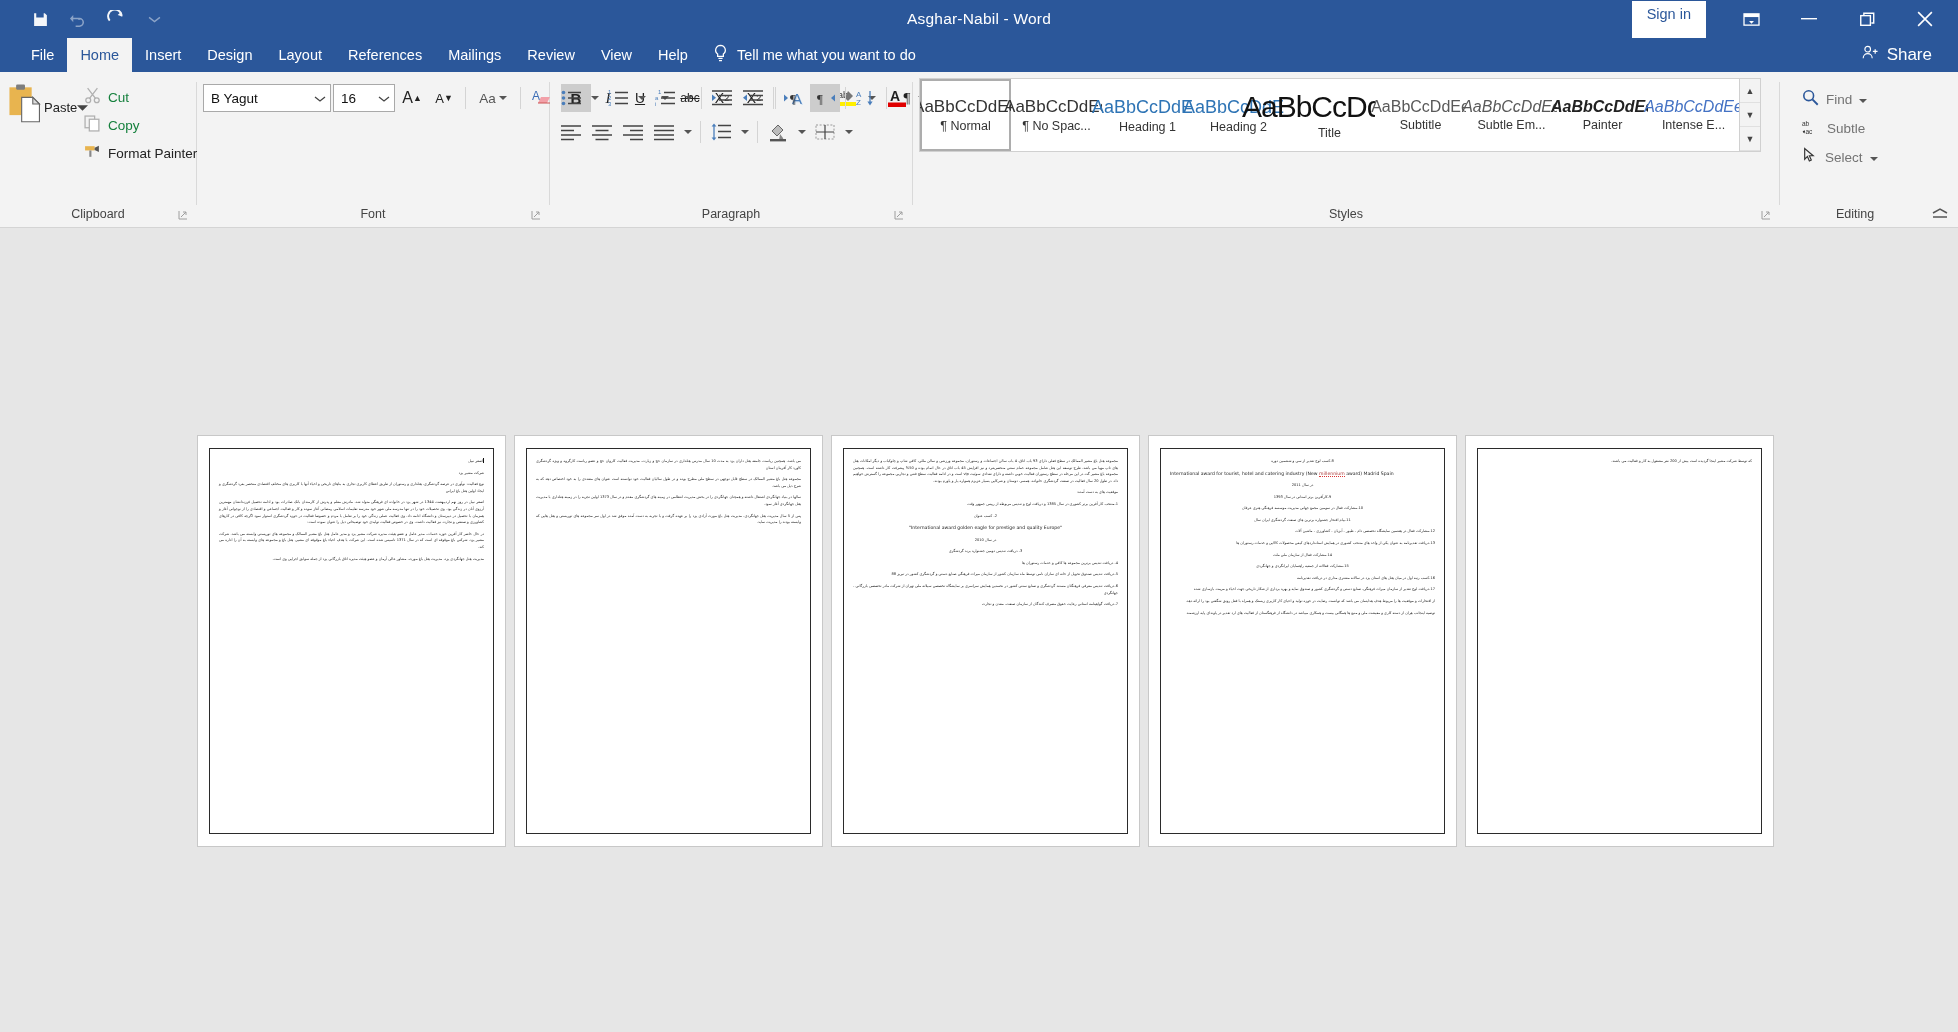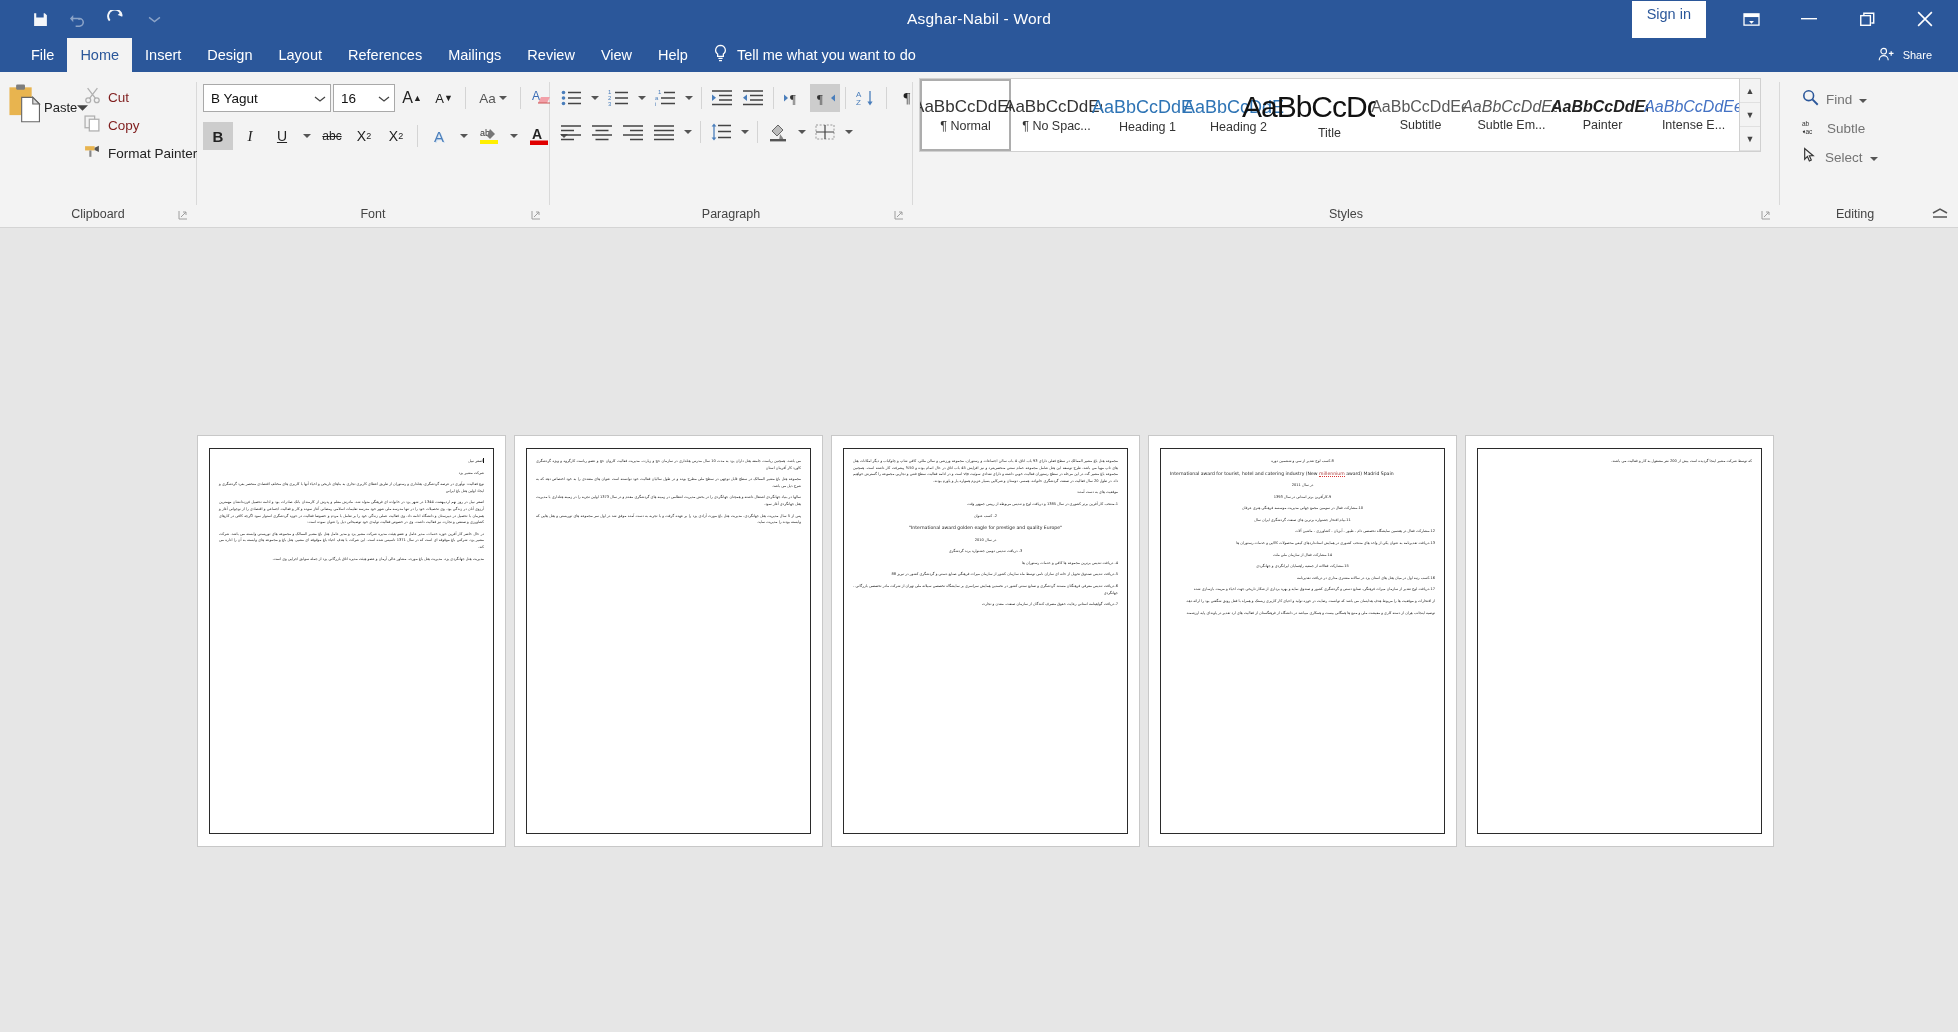--- a/index.html
+++ b/index.html
@@ -46,21 +46,21 @@
     padding: 0 13px; display: flex; align-items: center; justify-content: center;
     color: #fff; font-size: 14.5px; height: 34px; white-space: nowrap;
   }
   .tab.active { background: #f3f3f3; color: #2b579a; }
   .tellme {
     display: flex; align-items: center; gap: 9px; color: #fff;
     font-size: 14.5px; padding-left: 12px; white-space: nowrap;
   }
   .share-btn {
     margin-left: auto; margin-right: 18px; display: flex; align-items: center; gap: 8px;
-    color: #fff; font-size: 11px; padding: 0 8px; white-space: nowrap;
+    color: #fff; font-size: 17px; padding: 0 8px; white-space: nowrap;
   }
 
   
   .ribbon {
     height: 156px; background: #f3f3f3; border-bottom: 1px solid #d4d4d4;
     display: flex; position: relative; padding-top: 4px;
   }
   .rgroup { position: relative; display: flex; flex-direction: column; height: 148px; }
   .rgroup-body { flex: 1; display: flex; align-items: flex-start; padding: 4px 6px 0; }
   .rgroup-label {
@@ -79,24 +79,24 @@
   .paste-tile {
     width: 66px; display: flex; flex-direction: row; align-items: center;
     padding-top: 4px; cursor: default;
   }
   .paste-label { font-size: 13px; color: #222; margin-top: 2px; }
   .clip-items { display: flex; flex-direction: column; gap: 2px; padding-left: 6px; padding-top: 4px; }
   .clip-item {
     display: flex; align-items: center; gap: 7px; font-size: 13.5px;
     padding: 3px 6px; color: #222; white-space: nowrap;
   }
-  .clip-item.disabled { color: #7f1d1d; }
-
-  
-  .font-rows { display: flex; flex-direction: column; gap: 10px; padding-top: 4px; }
+  .clip-item.disabled { color: #15803d; }
+
+  
+  .font-rows { display: flex; flex-direction: row; gap: 4px; padding-top: 4px; }
   .font-row { display: flex; align-items: center; gap: 2px; }
   .combo {
     height: 28px; border: 1px solid #a9a9a9; background: #fff;
     display: flex; align-items: center; justify-content: space-between;
     padding: 0 4px 0 7px; font-size: 13.5px; color: #111;
   }
   .combo-font { width: 128px; }
   .combo-size { width: 62px; }
   .ibtn {
     width: 30px; height: 28px; display: flex; align-items: center; justify-content: center;

